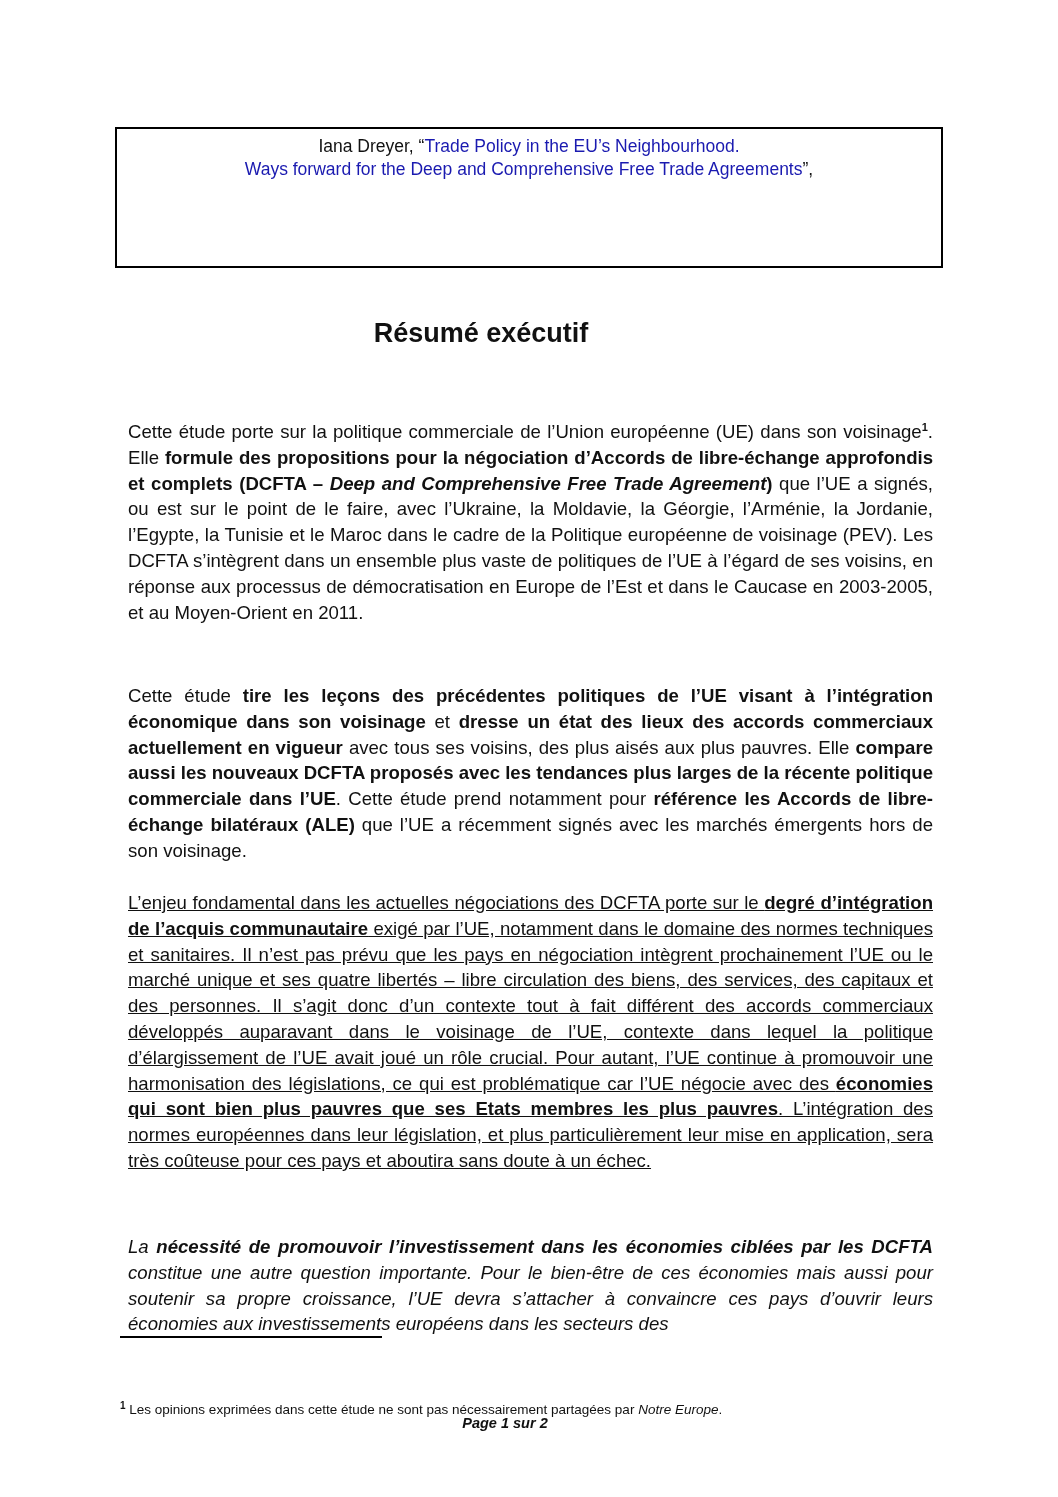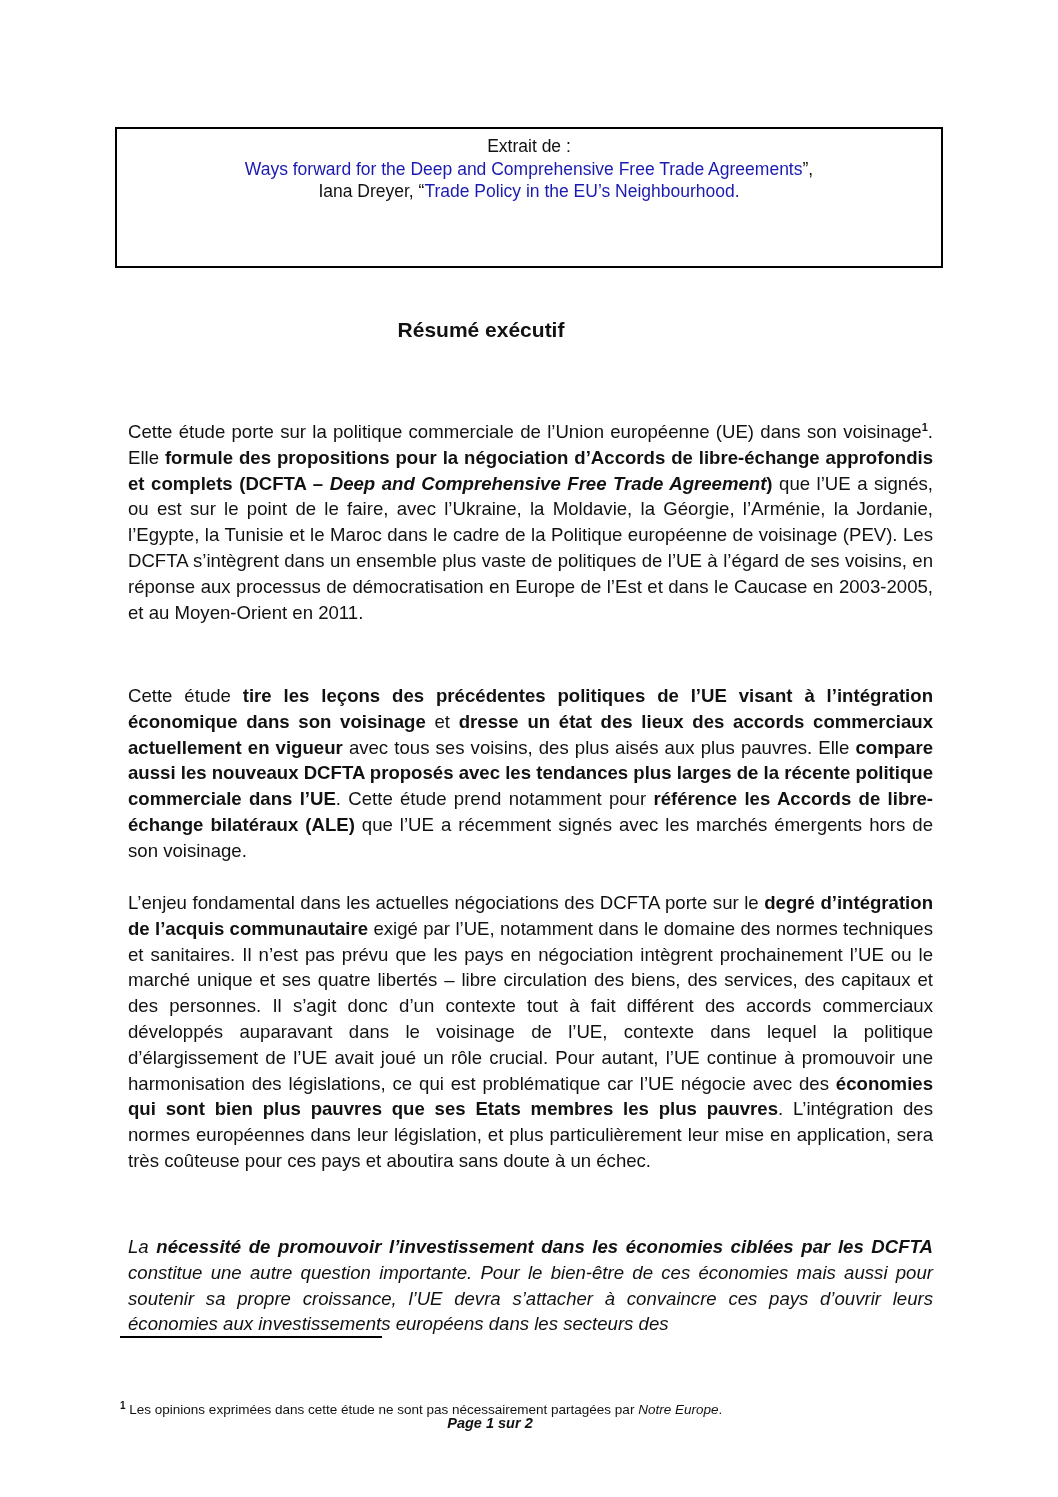--- a/index.html
+++ b/index.html
@@ -29,74 +29,73 @@
     box-sizing: content-box;
   }
   .header-box .line { display: block; white-space: nowrap; }
   .blue { color: #1a1ab0; }
   .title {
     position: absolute;
     left: 0;
     width: 962px;
     top: 318px;
     text-align: center;
-    font-size: 21px;
+    font-size: 27px;
     font-weight: bold;
   }
   .body-text {
     position: absolute;
     left: 128px;
     width: 805px;
     font-size: 18.6px;
     line-height: 25.8px;
     text-align: justify;
     margin-top: 20px;
   }
   .body-text p {
     margin: 0;
   }
   .p1 { top: 399px; }
   .p2 { top: 663px; }
-  .p3 { top: 870px; }
+  .p3 { top: 870px; text-decoration: underline; }
   .p4 { top: 1214px; font-style: italic; }
   sup { font-size: 11px; line-height: 0; vertical-align: super; font-weight: bold; }
   .fn-rule {
     position: absolute;
     left: 120px;
     top: 1336px;
     width: 262px;
     height: 2px;
     background: #000000;
   }
   .footnote {
     position: absolute;
     left: 120px;
     top: 1402px;
     font-size: 13.5px;
     white-space: nowrap;
   }
   .footnote sup { font-size: 10px; }
   .page-footer {
     position: absolute;
-    left: 0;
+    left: 15px;
     width: 980px;
     top: 1415px;
     text-align: center;
     font-size: 14.5px;
     font-weight: bold;
     font-style: italic;
   }
 </style>
 </head>
 <body>
 
 <div class="header-box">
-  <span class="line">Extrait de :</span>
+  <span class="line"><span>Iana Dreyer, </span><span>“</span><span class="blue">Trade Policy in the EU’s Neighbourhood.</span></span>
   <span class="line"><span class="blue">Ways forward for the Deep and Comprehensive Free Trade Agreements</span><span>”,</span></span>
-  <span class="line"><span>Iana Dreyer, </span><span>“</span><span class="blue">Trade Policy in the EU’s Neighbourhood.</span></span>
 </div>
 
 <div class="title">Résumé exécutif</div>
 
 <div class="body-text p1">
   <p><span>Cette étude porte sur la politique commerciale de l’Union européenne (UE) dans son voisinage</span><sup>1</sup><span>. Elle </span><b>formule des propositions pour la négociation d’Accords de libre-échange approfondis et complets (DCFTA – </b><b><i>Deep and Comprehensive Free Trade Agreement</i></b><b>)</b><span> que l’UE a signés, ou est sur le point de le faire, avec l’Ukraine, la Moldavie, la Géorgie, l’Arménie, la Jordanie, l’Egypte, la Tunisie et le Maroc dans le cadre de la Politique européenne de voisinage (PEV). Les DCFTA s’intègrent dans un ensemble plus vaste de politiques de l’UE à l’égard de ses voisins, en réponse aux processus de démocratisation en Europe de l’Est et dans le Caucase en 2003-2005, et au Moyen-Orient en 2011.</span></p>
 </div>
 
 <div class="body-text p2">
   <p><span>Cette étude </span><b>tire les leçons des précédentes politiques de l’UE visant à l’intégration économique dans son voisinage</b><span> et </span><b>dresse un état des lieux des accords commerciaux actuellement en vigueur</b><span> avec tous ses voisins, des plus aisés aux plus pauvres. Elle </span><b>compare aussi les nouveaux DCFTA proposés avec les tendances plus larges de la récente politique commerciale dans l’UE</b><span>. Cette étude prend notamment pour </span><b>référence les Accords de libre-échange bilatéraux (ALE)</b><span> que l’UE a récemment signés avec les marchés émergents hors de son voisinage.</span></p>

